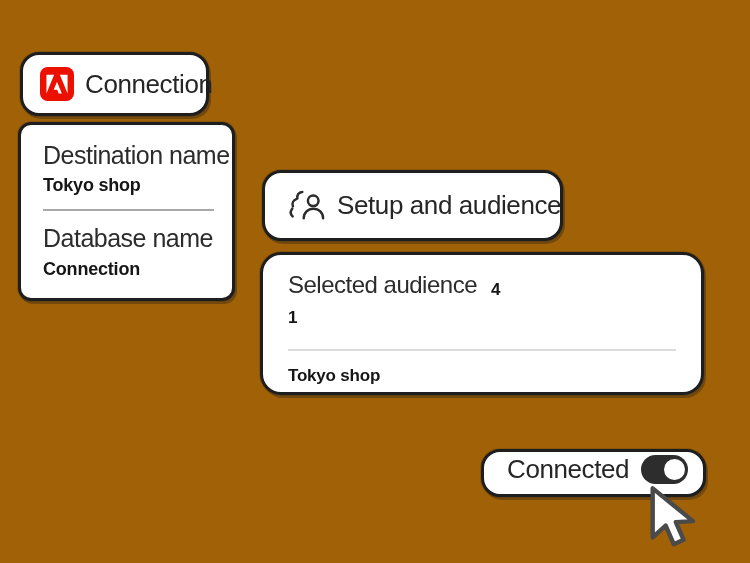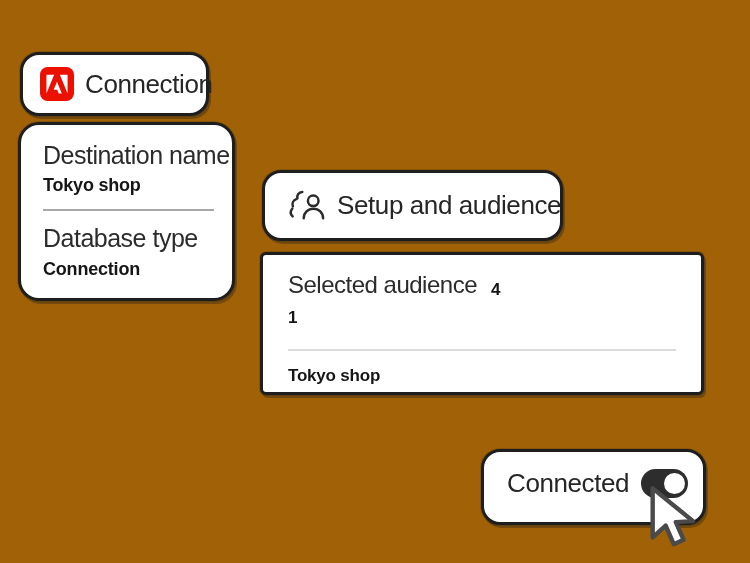--- a/index.html
+++ b/index.html
@@ -10,40 +10,40 @@
   .card{
     position:absolute;background:#ffffff;box-sizing:border-box;
     border:3.5px solid #1e1e1e;border-radius:19px;
     box-shadow:0 0 0 1px rgba(30,30,30,0.18), 2px 3px 0 rgba(30,30,30,0.35);
   }
   
   #card-connection{left:20px;top:52px;width:189px;height:64px;display:flex;align-items:center;gap:11px;padding:0 14px 0 17px;}
   #card-connection .chip-title{font-size:26px;letter-spacing:-0.4px;color:#262626;white-space:nowrap;}
   .adobe-badge{width:34px;height:34px;flex:0 0 34px;display:block;}
   
-  #card-details{left:18px;top:122px;width:217px;height:179px;padding:15px 18px 0 22px;border-radius:21px;}
+  #card-details{left:18px;top:122px;width:217px;height:179px;padding:15px 18px 0 22px;border-radius:13px;}
   .field-label{font-size:25px;letter-spacing:-0.5px;color:#2c2c2c;line-height:1.25;white-space:nowrap;}
   .field-value{font-size:18px;font-weight:700;letter-spacing:-0.2px;color:#161616;margin-top:4px;white-space:nowrap;}
   .divider-dark{border:none;border-top:2px solid #a9a9a9;margin:13px 0 12px;}
   
   #card-setup{left:262px;top:170px;width:301px;height:71px;display:flex;align-items:center;gap:10px;padding:0 16px 0 24px;}
   #card-setup .chip-title{font-size:26px;letter-spacing:-0.4px;color:#262626;white-space:nowrap;}
   .audience-glyph{width:38px;height:38px;flex:0 0 38px;display:block;}
   
-  #card-summary{left:260px;top:252px;width:444px;height:143px;padding:16px 25px 12px;border-radius:6px;}
+  #card-summary{left:260px;top:252px;width:444px;height:143px;padding:16px 25px 12px;border-radius:21px;}
   .stats-row{display:flex;}
   .stat{min-width:0;}
   .stat-first{width:203px;flex:0 0 203px;}
   .stat-label{font-size:24px;letter-spacing:-0.5px;color:#2c2c2c;white-space:nowrap;}
   .stat-value{font-size:17px;font-weight:700;color:#161616;margin-top:9px;}
   .divider-light{border:none;border-top:2px solid #dcdcdc;margin:21px 0 15px;}
   .access-label{font-size:24px;letter-spacing:-0.5px;color:#2c2c2c;white-space:nowrap;}
   .access-value{font-size:17px;font-weight:700;letter-spacing:-0.2px;color:#161616;margin-top:5px;}
   
-  #card-status{left:481px;top:449px;width:225px;height:76px;display:flex;align-items:center;justify-content:space-between;padding:0 15px 8px 23px;}
+  #card-status{left:481px;top:449px;width:225px;height:48px;display:flex;align-items:center;justify-content:space-between;padding:0 15px 8px 23px;}
   #card-status .chip-title{font-size:26px;letter-spacing:-0.4px;color:#262626;white-space:nowrap;}
   .toggle{position:relative;width:47px;height:29px;border-radius:15px;background:#2d2d2d;flex:0 0 47px;cursor:pointer;}
   .toggle-knob{position:absolute;top:4px;right:3.5px;width:21px;height:21px;border-radius:50%;background:#ffffff;}
   
   .cursor{position:absolute;left:649px;top:486px;width:50px;height:65px;z-index:10;pointer-events:none;}
 </style>
 </head>
 <body>
 
 <div class="stage">
@@ -60,21 +60,21 @@
     <span class="chip-title">Connection</span>
   </div>
 
   <div class="card" id="card-details">
     <div>
       <div class="field-label">Destination name</div>
       <div class="field-value">Tokyo shop</div>
     </div>
     <hr class="divider-dark">
     <div>
-      <div class="field-label">Database type</div>
+      <div class="field-label">Database name</div>
       <div class="field-value">Connection</div>
     </div>
   </div>
 
   <div class="card" id="card-setup">
     <svg class="audience-glyph" viewBox="0 0 40 40" aria-hidden="true" fill="none" stroke="#2b2b2b" stroke-width="2.6" stroke-linecap="round">
       <circle cx="25.5" cy="14.5" r="5.6"></circle>
       <path d="M15.5 33 a10.2 10.2 0 0 1 20.4 0"></path>
       <path d="M14 5.2 C10.2 5.6 8.2 8.4 8.8 12"></path>
       <path d="M7.6 12.8 C4.4 14 3 17.2 4.1 20.4"></path>

